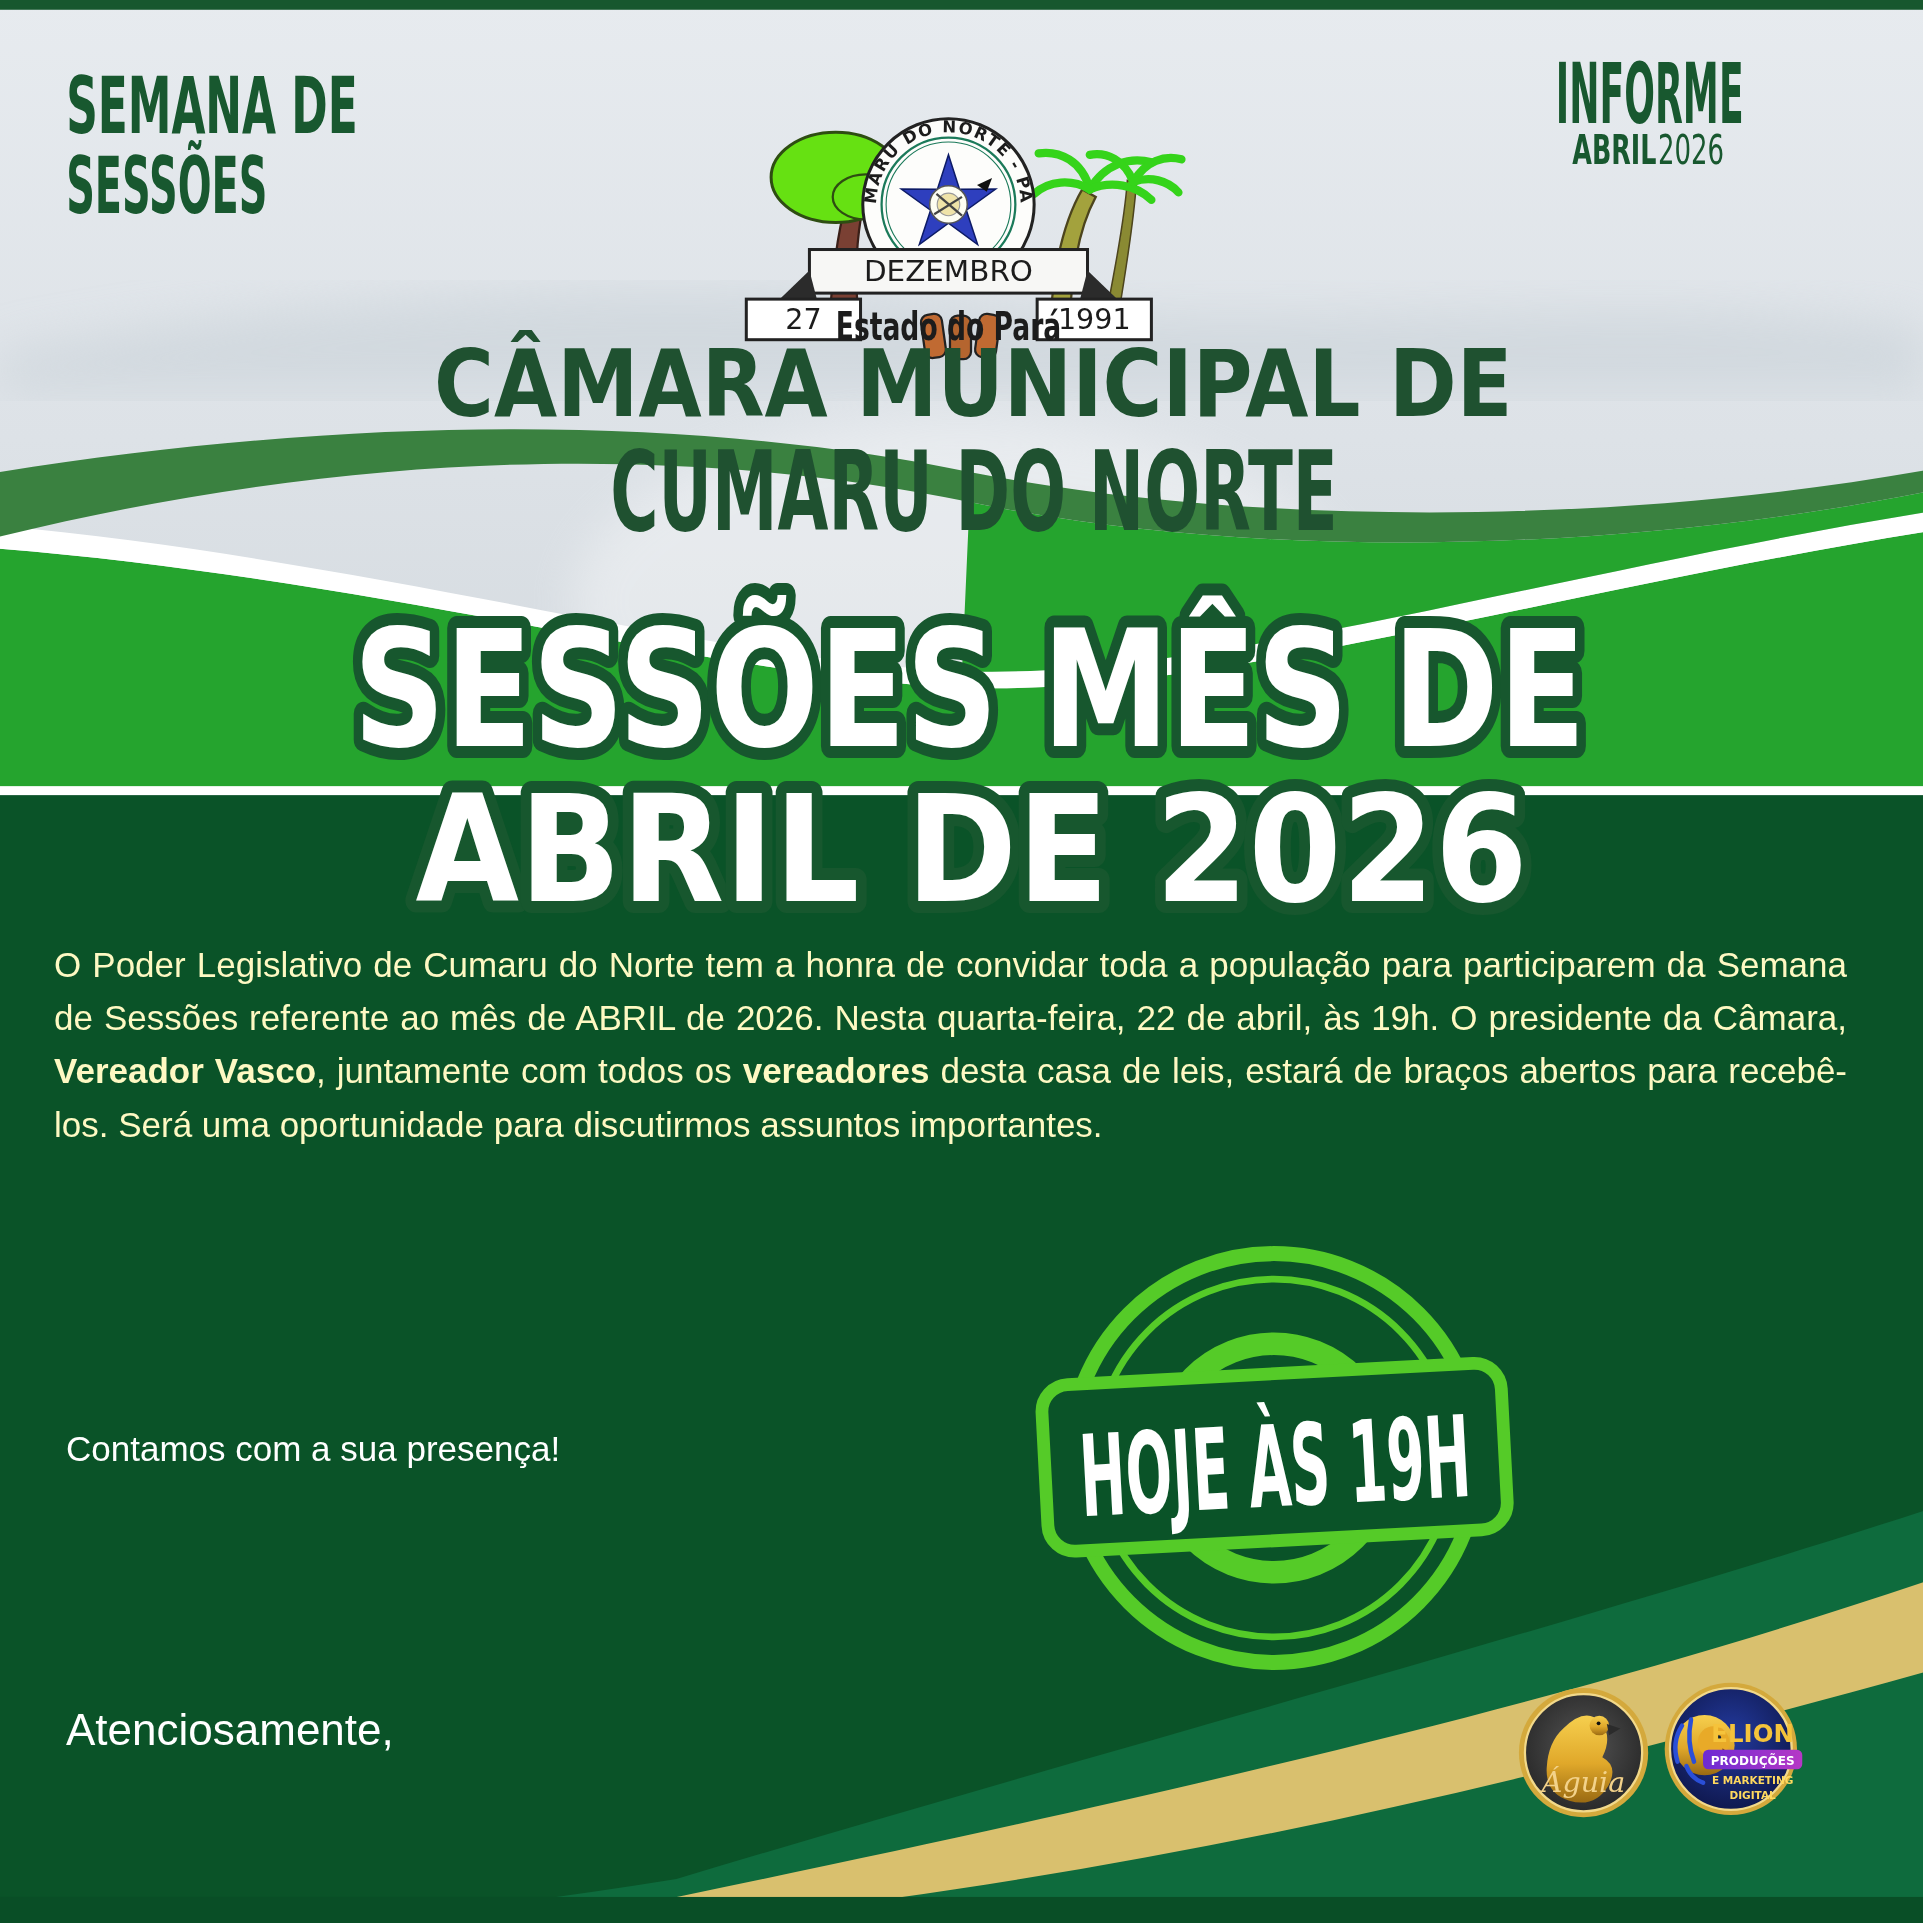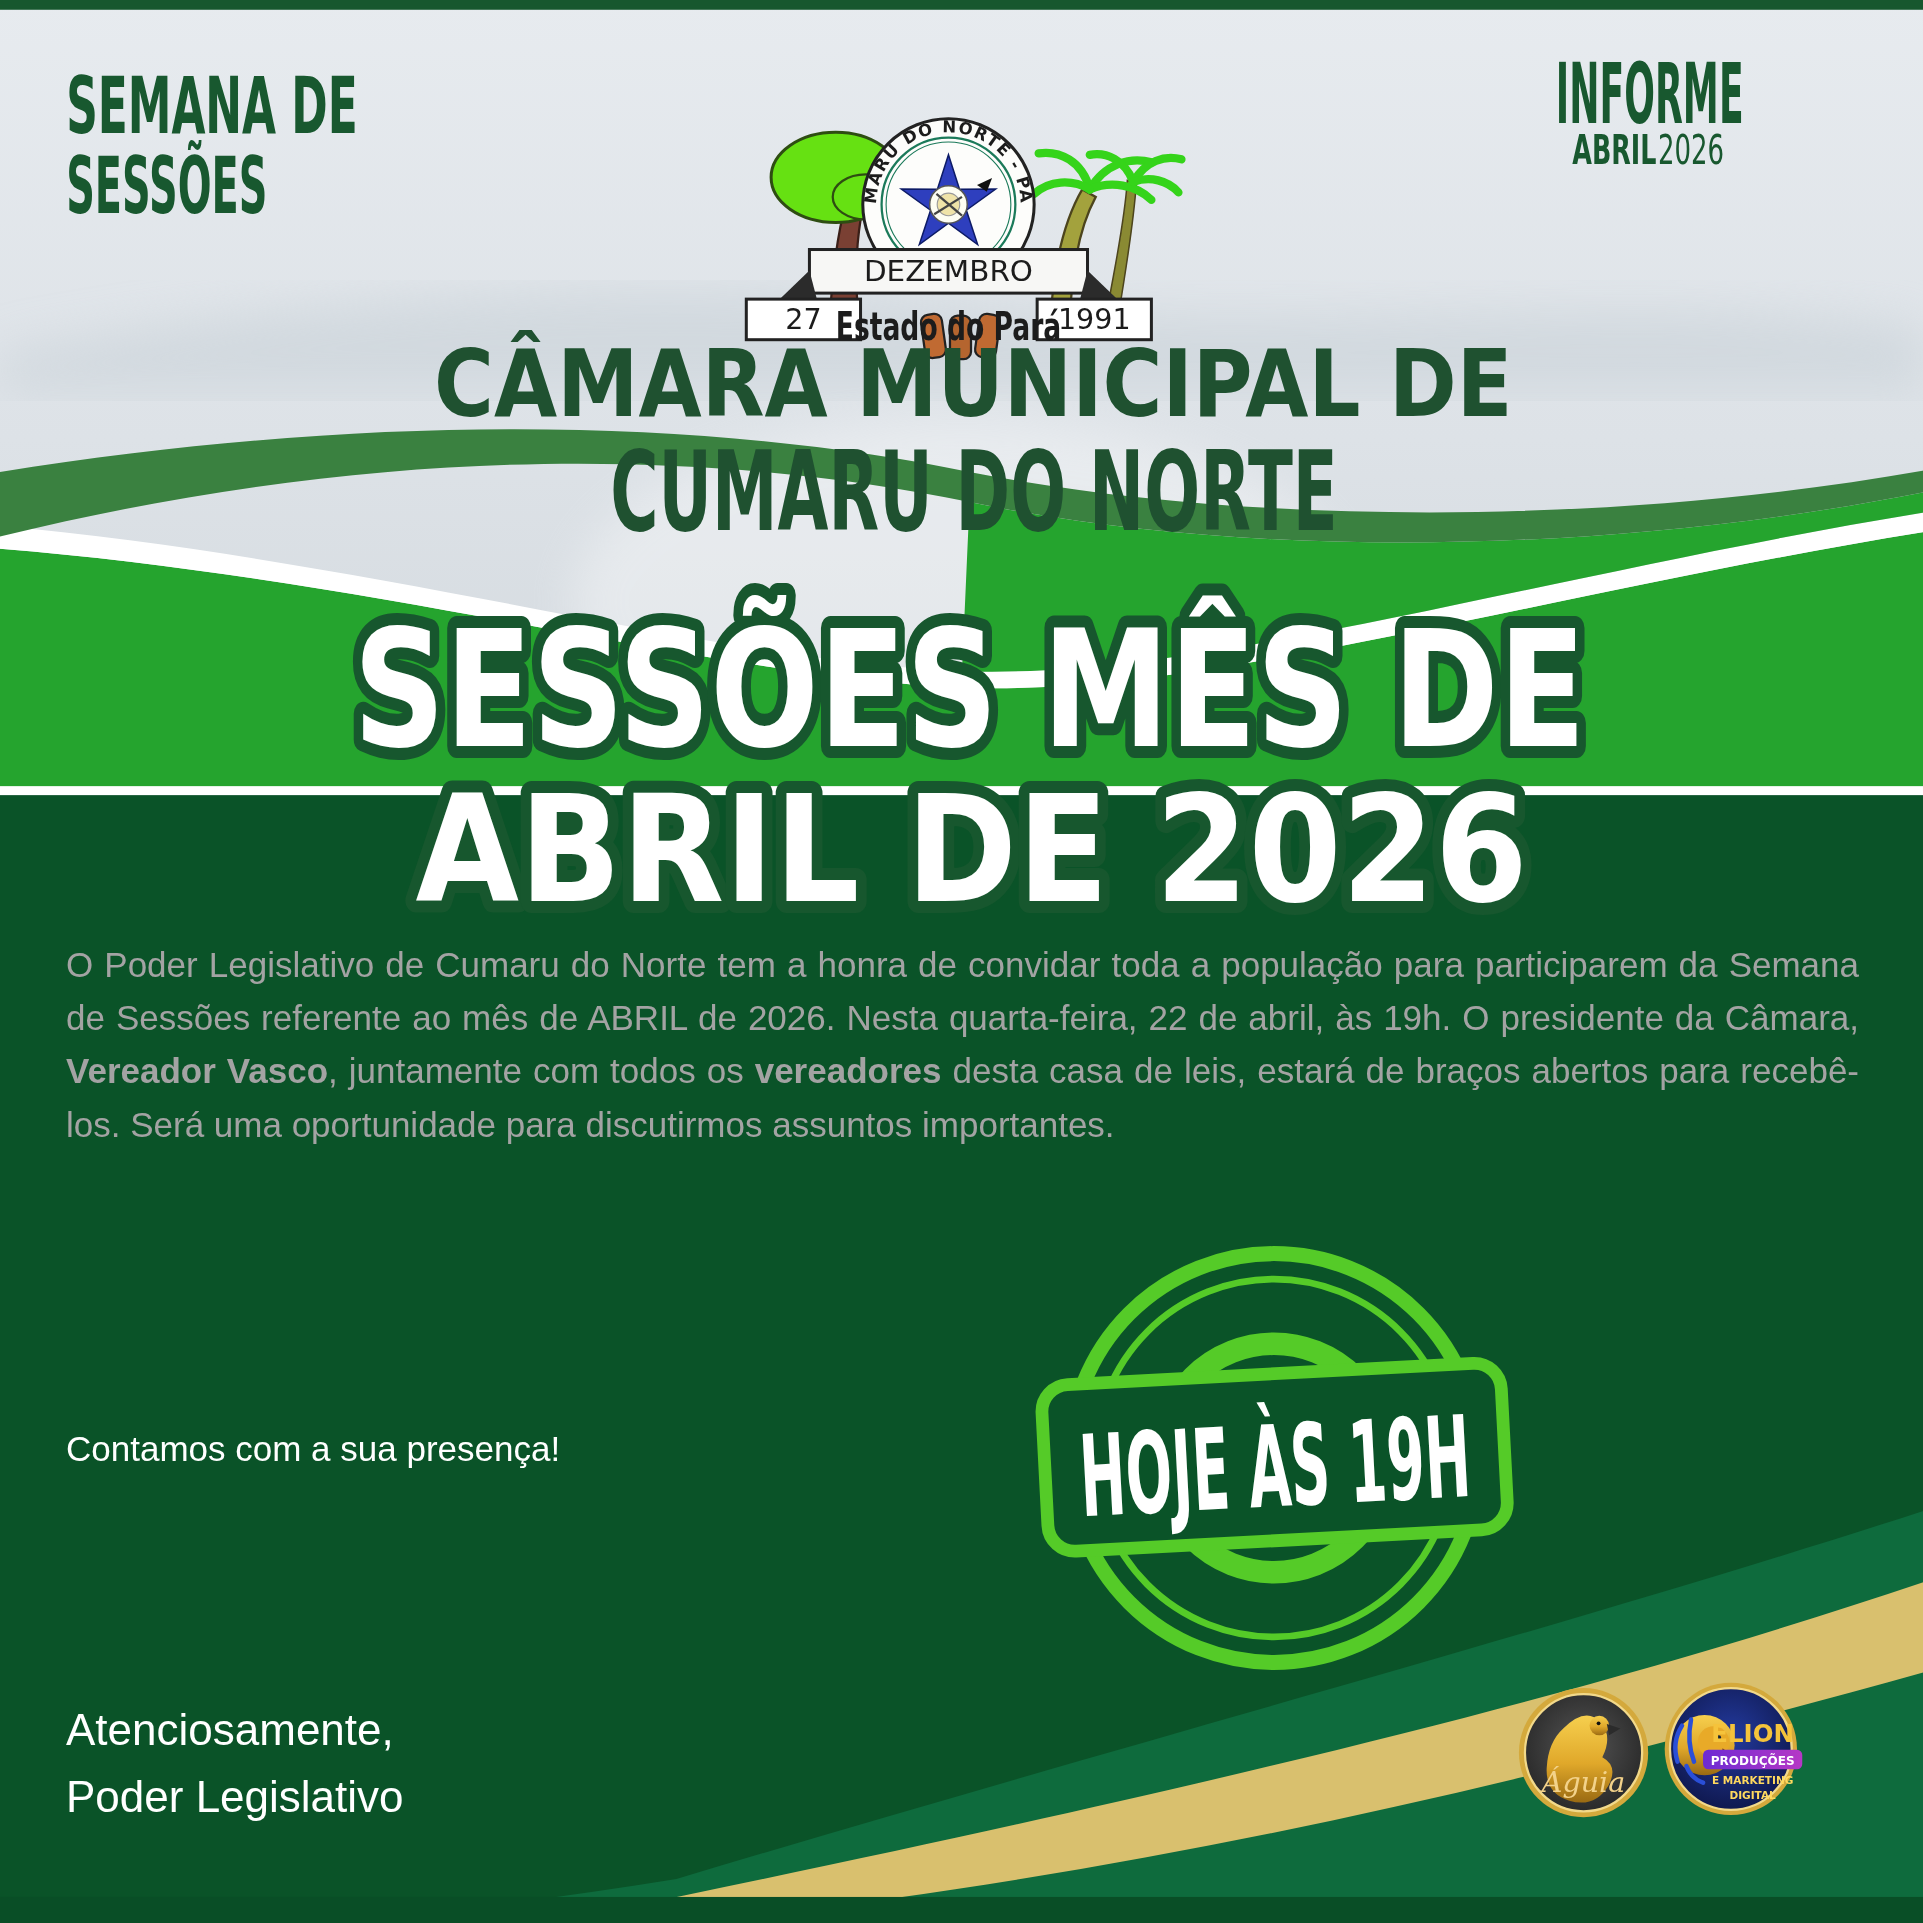--- a/index.html
+++ b/index.html
@@ -5,23 +5,23 @@
   html,body{margin:0;padding:0;background:#ffffff;}
   #poster{
     position:relative;width:1924px;height:1924px;overflow:hidden;
     font-family:"Liberation Sans",sans-serif;background:#0a5328;
   }
   #bg{position:absolute;left:0;top:0;width:1924px;height:1924px;display:block;}
   .svg-heading{font-family:"DejaVu Sans",sans-serif;font-weight:bold;}
   .svg-plain{font-family:"DejaVu Sans",sans-serif;}
   .overlay{position:absolute;color:#ffffff;}
   #paragraph{
-    left:66px;top:938px;width:1793px;
+    left:54px;top:938px;width:1793px;
     font-size:35px;line-height:1.52;text-align:justify;
-    color:#a3a3a3;font-family:"Liberation Sans",sans-serif;
+    color:#fef9c3;font-family:"Liberation Sans",sans-serif;
   }
   #paragraph b{font-weight:bold;}
   .cta{left:66px;font-size:35px;color:#ffffff;}
   #cta1{top:1324px;}
   #cta2{top:1429px;}
   #signature{
     left:66px;top:1697px;font-size:44px;line-height:1.52;color:#ffffff;
   }
 </style>
 </head>
@@ -211,17 +211,16 @@
   </svg>
 
   <div id="paragraph" class="overlay">
     <span>O Poder Legislativo de Cumaru do Norte tem a honra de convidar toda a população para participarem da Semana de Sessões referente ao mês de ABRIL de 2026. Nesta quarta-feira, 22 de abril, às 19h. O presidente da Câmara, </span><b>Vereador Vasco</b><span>, juntamente com todos os </span><b>vereadores</b><span> desta casa de leis, estará de braços abertos para recebê-los. Será uma oportunidade para discutirmos assuntos importantes.</span>
   </div>
 
   <div id="cta2" class="overlay cta">Contamos com a sua presença!</div>
 
   <div id="signature" class="overlay">
     <div>Atenciosamente,</div>
-    <div>Poder Legislativo</div>
   </div>
 
 </div>
 
 
 </body></html>

